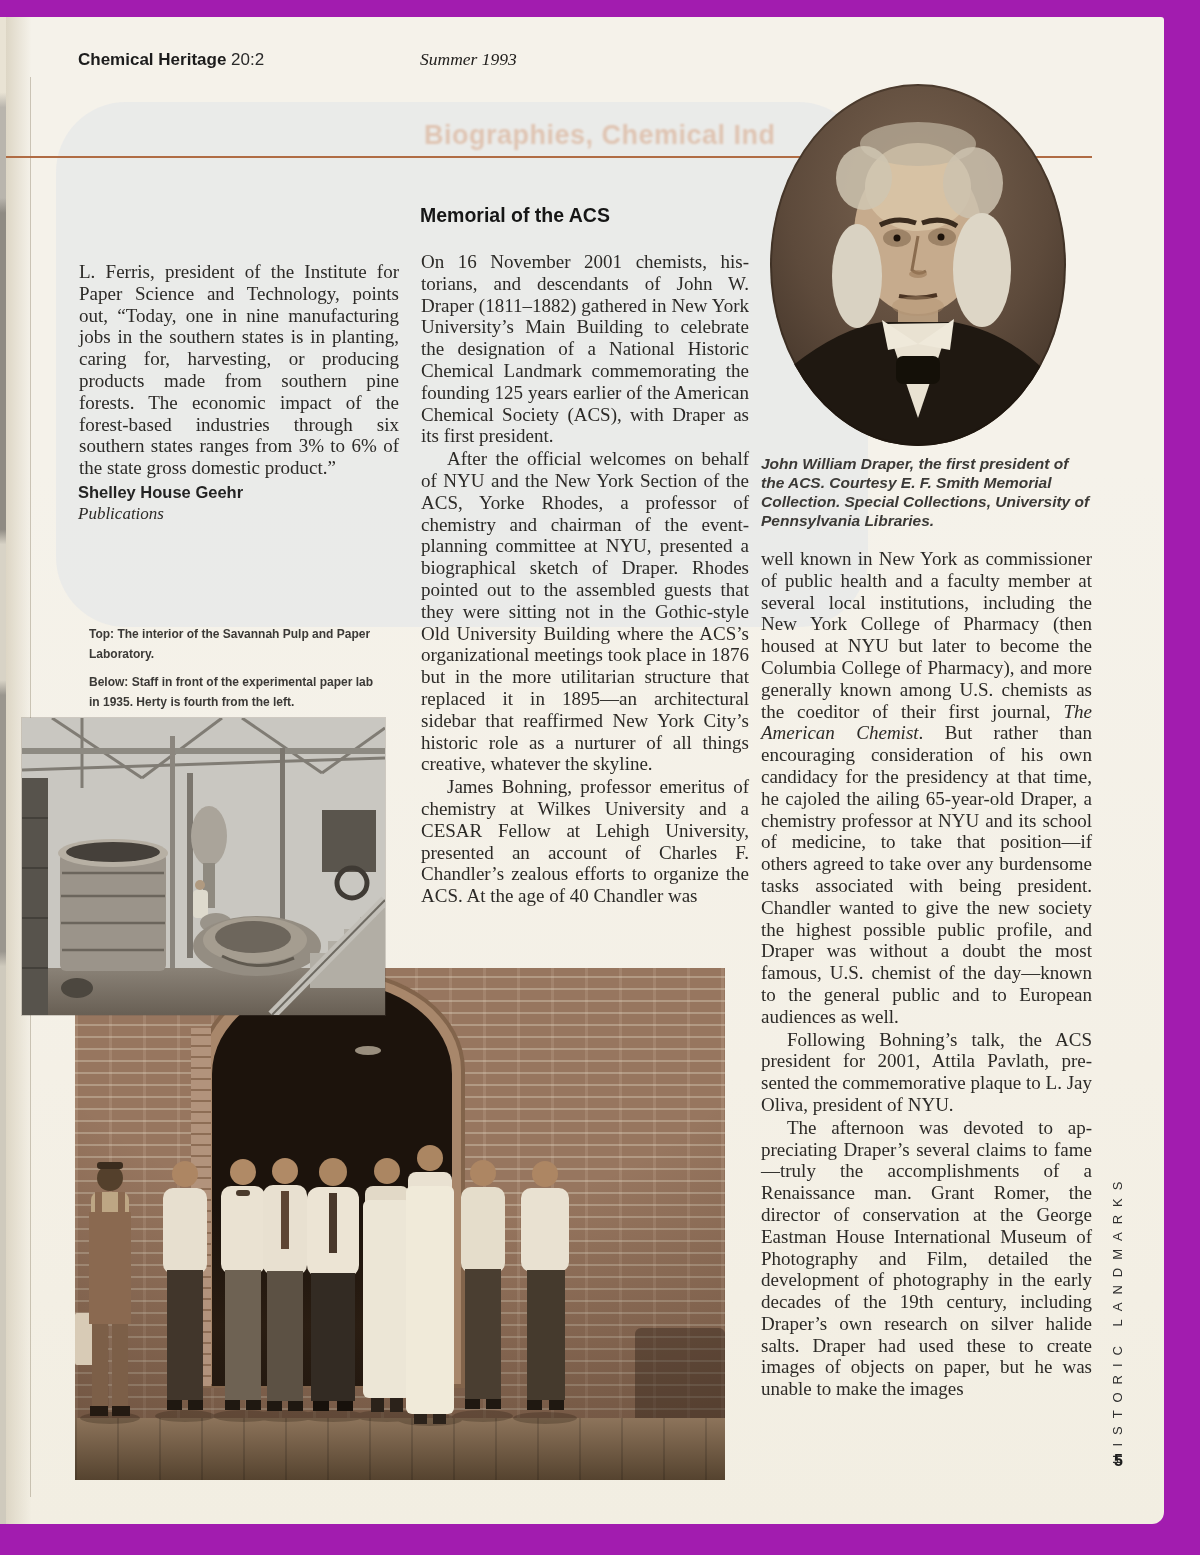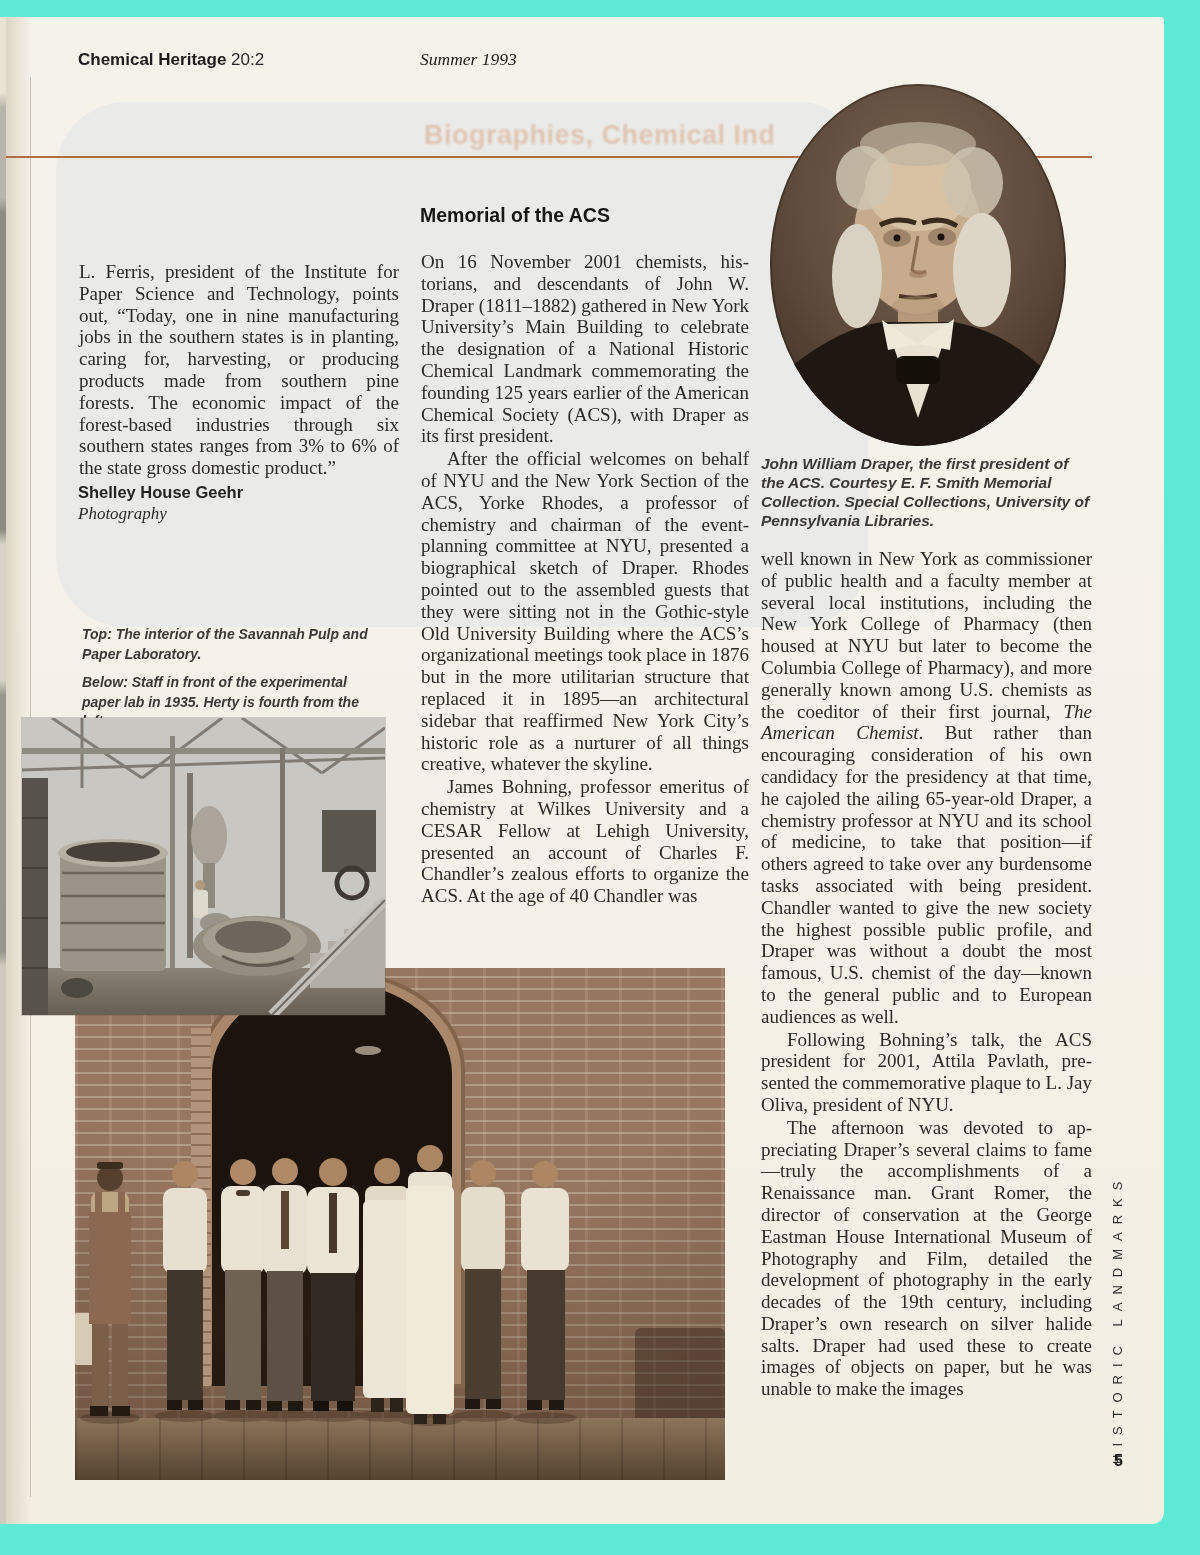--- a/index.html
+++ b/index.html
@@ -1,16 +1,16 @@
 <!DOCTYPE html>
 <html lang="en"><head>
 <meta charset="utf-8">
 <style>
   html,body{margin:0;padding:0;background:#2e2e2e;}
-  #stage{position:relative;width:1200px;height:1555px;background:#5eead4;overflow:hidden;
+  #stage{position:relative;width:1200px;height:1555px;background:#a21caf;overflow:hidden;
          font-family:"Liberation Sans",sans-serif;}
   
   .prev-page-sliver{position:absolute;left:0;top:17px;width:6px;height:1507px;
     background:linear-gradient(180deg,#e9e3d4 0 5%,#b9b5ad 6% 12%,#8f8b83 13% 34%,
       #d8d3c6 35% 44%,#9a968e 45% 62%,#cfcabd 63% 100%);}
   .page{position:absolute;left:6px;top:17px;width:1158px;height:1507px;
     background:linear-gradient(180deg,#f5f2ea 0 30%,#f4f0e6 70%,#f2eee2 100%);
     border-radius:2px 3px 12px 3px;}
   .page-crease{position:absolute;left:0;top:0;width:30px;height:100%;
     background:linear-gradient(90deg,#ddd6c5,rgba(221,214,197,0) 85%);}
@@ -32,21 +32,21 @@
   
   .body-serif{font-family:"Liberation Serif",serif;font-size:19px;line-height:21.8px;
     color:#2c2a27;text-align:justify;z-index:2;}
   .body-serif p{margin:1px;}
   .body-serif p.indent{text-indent:26px;}
   .col-left-par{position:absolute;left:72px;top:243px;width:322px;}
   .byline-name{position:absolute;left:72px;top:466px;font-weight:700;font-size:16.5px;color:#242424;z-index:2;}
   .byline-role{position:absolute;left:72px;top:487px;font-family:"Liberation Serif",serif;
     font-style:italic;font-size:17px;color:#2c2a27;z-index:2;}
   .captions{position:absolute;left:72px;top:608px;width:308px;z-index:2;}
-  .caption{font-weight:700;font-style:italic;font-size:14px;line-height:19.5px;color:#3b3936;margin:0 0 9px 4px;}
+  .caption{font-weight:700;font-size:12px;line-height:19.5px;color:#3b3936;margin:0 0 9px 11px;}
   .mid-heading{position:absolute;left:414px;top:187px;width:330px;font-weight:700;
     font-size:19.5px;line-height:23px;color:#161616;z-index:2;}
   .col-mid{position:absolute;left:414px;top:233px;width:330px;}
   .portrait-caption{position:absolute;left:755px;top:437px;width:334px;font-weight:700;
     font-style:italic;font-size:15.5px;line-height:19px;color:#3b3936;z-index:2;}
   .col-right{position:absolute;left:754px;top:530px;width:333px;}
   
   .portrait{position:absolute;left:764px;top:67px;width:296px;height:362px;z-index:6;}
   
   .photo-lab{position:absolute;left:16px;top:701px;width:363px;height:297px;z-index:5;
@@ -98,21 +98,21 @@
     <div class="header">
       <b>Chemical Heritage</b>
       <span class="issue">20:2</span>
     </div>
     <div class="season">Summer 1993</div>
 
     <div class="body-serif col-left-par">
       <p>L. Ferris, president of the Institute for Paper Science and Technology, points out, “Today, one in nine manufacturing jobs in the southern states is in plant­ing, caring for, harvesting, or producing products made from southern pine forests. The economic impact of the forest-based industries through six southern states ranges from 3% to 6% of the state gross domestic product.”</p>
     </div>
     <div class="byline-name">Shelley House Geehr</div>
-    <div class="byline-role">Photography</div>
+    <div class="byline-role">Publications</div>
     <div class="captions">
       <p class="caption">Top: The interior of the Savannah Pulp and Paper Laboratory.</p>
       <p class="caption">Below: Staff in front of the experimental paper lab in 1935. Herty is fourth from the left.</p>
     </div>
 
     <div class="mid-heading">
       <span style="display:block">Memorial of the ACS</span>
     </div>
     <div class="body-serif col-mid">
       <p>On 16 November 2001 chemists, his­torians, and descendants of John W. Draper (1811–1882) gathered in New York University’s Main Building to cel­ebrate the designation of a National Historic Chemical Landmark com­memorating the founding 125 years earlier of the American Chemical Society (ACS), with Draper as its first president.</p>

